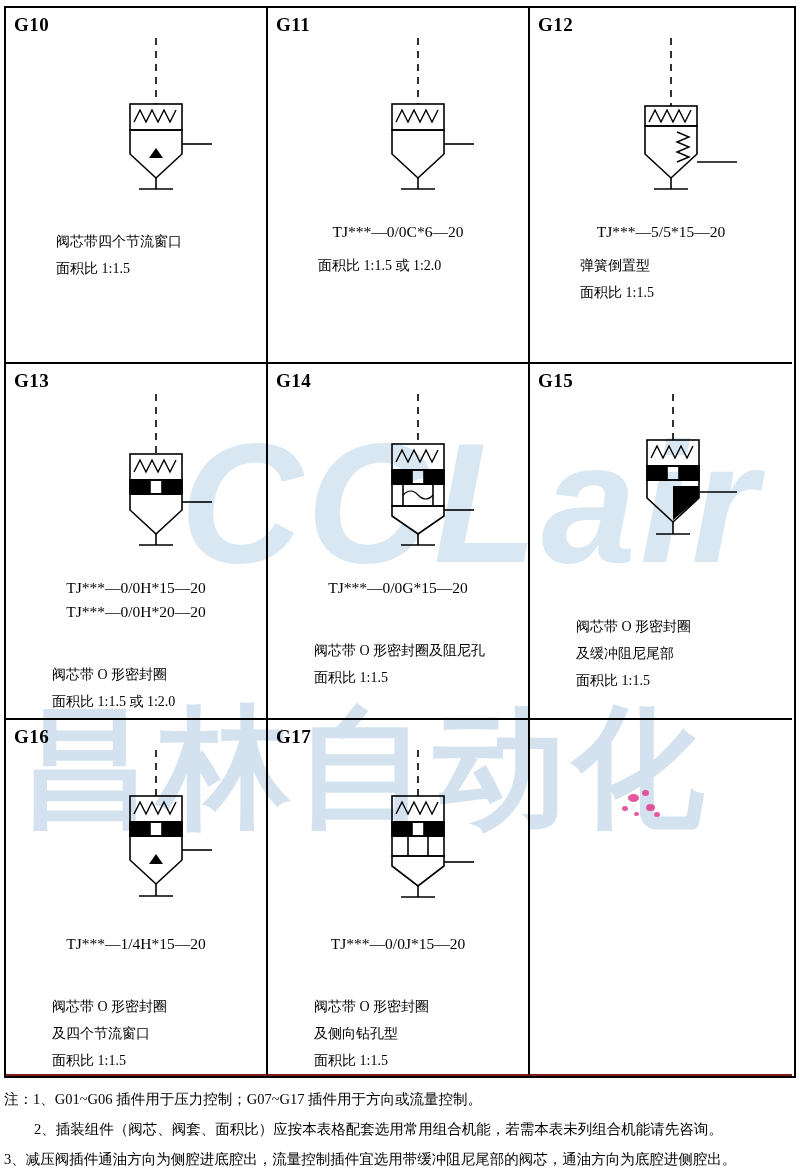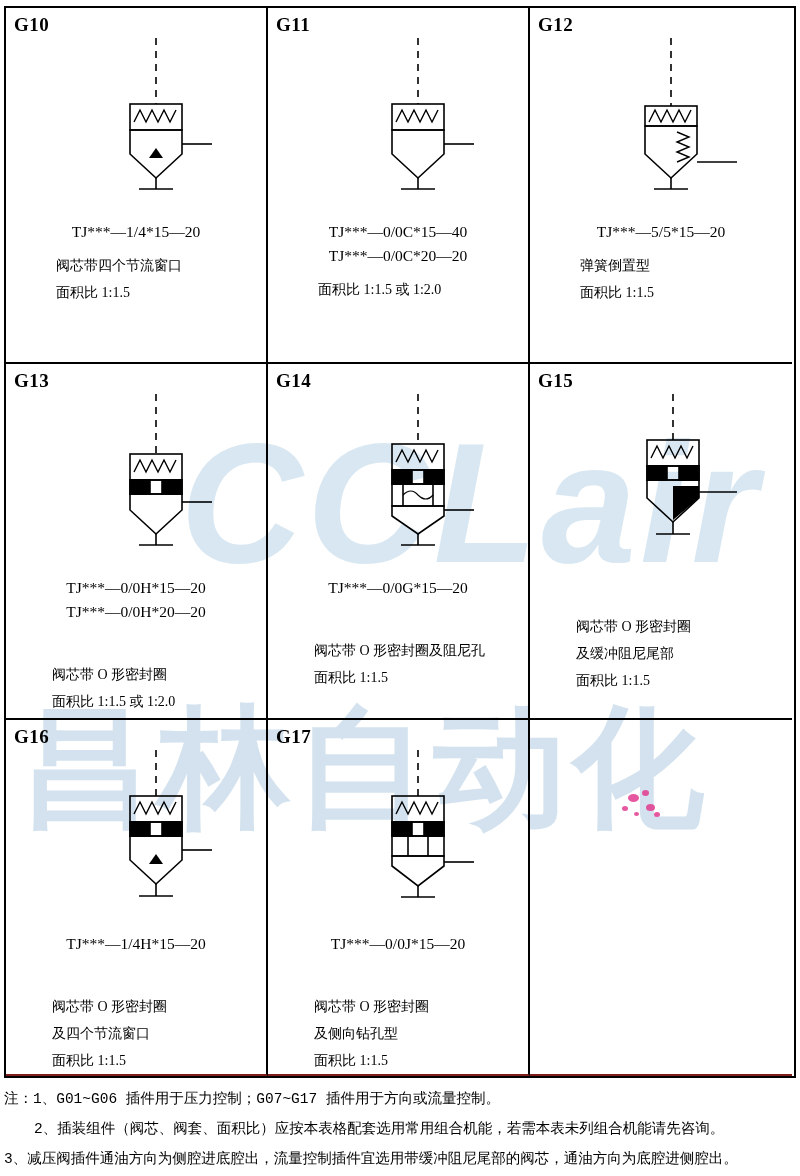--- a/index.html
+++ b/index.html
@@ -104,21 +104,21 @@
     font-family: "Liberation Serif", serif;
   }
   .desc.narrow { padding-left: 32px; margin-top: 37px; }
 
   
   .notes {
     position: absolute;
     left: 0; top: 1084px;
     width: 800px;
     z-index: 20;
-    font-family: Liberation Mono, monospace;
+    font-family: Liberation Serif, serif;
     font-size: 14.5px;
     line-height: 30px;
     color: #000;
   }
   .note-line { white-space: nowrap; padding-left: 4px; }
   .note-line .lead { display: inline-block; }
 
   
   .blotch {
     position: absolute;
@@ -160,21 +160,20 @@
 
               <polygon points="113,132 127,132 120,122" fill="#000" stroke="none"></polygon>
 
               <line x1="146" y1="118" x2="176" y2="118"></line>
               <line x1="120" y1="152" x2="120" y2="163"></line>
               <line x1="103" y1="163" x2="137" y2="163"></line>
             </g>
           </svg>
         </div>
         <div class="texts">
-          <div class="pn">TJ***—1/4*15—20</div>
           <div class="desc">
             <div>阀芯带四个节流窗口</div>
             <div>面积比 1:1.5</div>
           </div>
         </div>
       </div>
 
       <div class="cell">
         <div class="code">G11</div>
         <div class="symbol">
@@ -184,22 +183,21 @@
               <rect x="94" y="78" width="52" height="26"></rect>
               <polyline points="98,96 104,84 110,96 116,84 122,96 128,84 134,96 140,84" stroke-width="1.4"></polyline>
               <path d="M94 104 L146 104 L146 128 L120 152 L94 128 Z"></path>
               <line x1="146" y1="118" x2="176" y2="118"></line>
               <line x1="120" y1="152" x2="120" y2="163"></line>
               <line x1="103" y1="163" x2="137" y2="163"></line>
             </g>
           </svg>
         </div>
         <div class="texts">
-          <div class="pn">TJ***—0/0C*15—40</div>
-          <div class="pn">TJ***—0/0C*20—20</div>
+          <div class="pn">TJ***—0/0C*6—20</div>
           <div class="desc">
             <div>面积比 1:1.5 或 1:2.0</div>
           </div>
         </div>
       </div>
 
       <div class="cell">
         <div class="code">G12</div>
         <div class="symbol">
           <svg width="200" height="170" viewBox="0 0 200 170">

